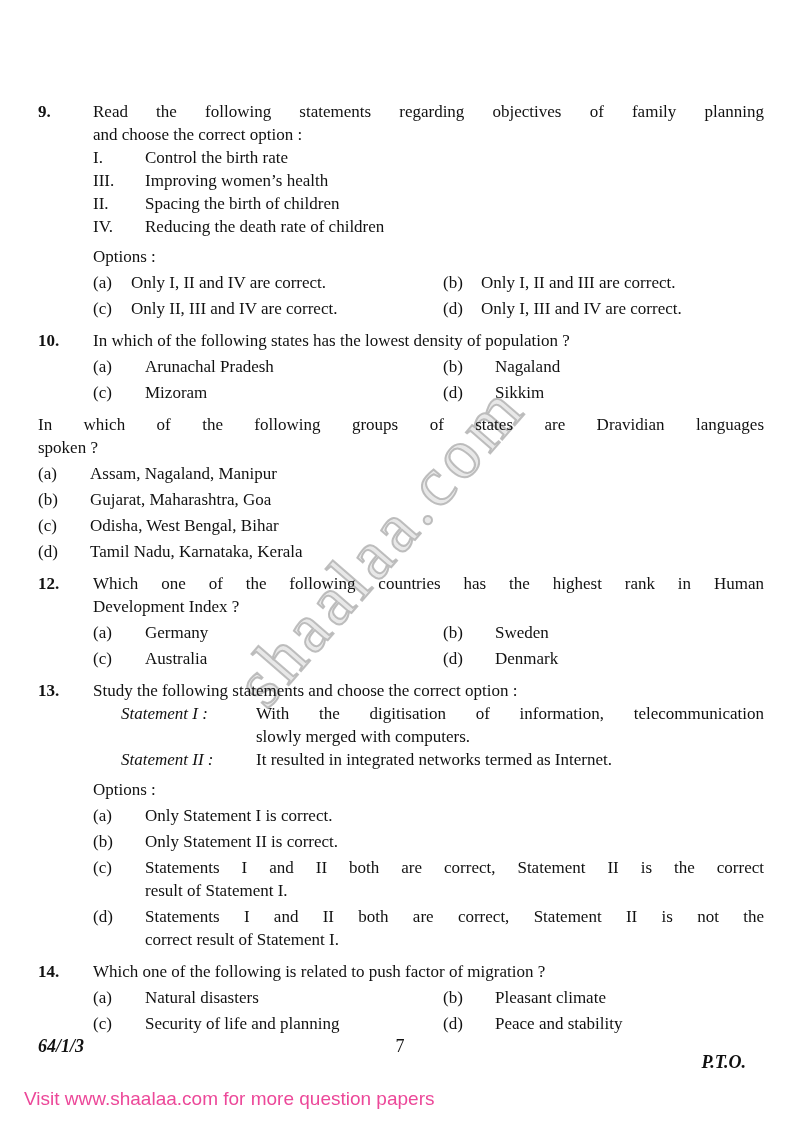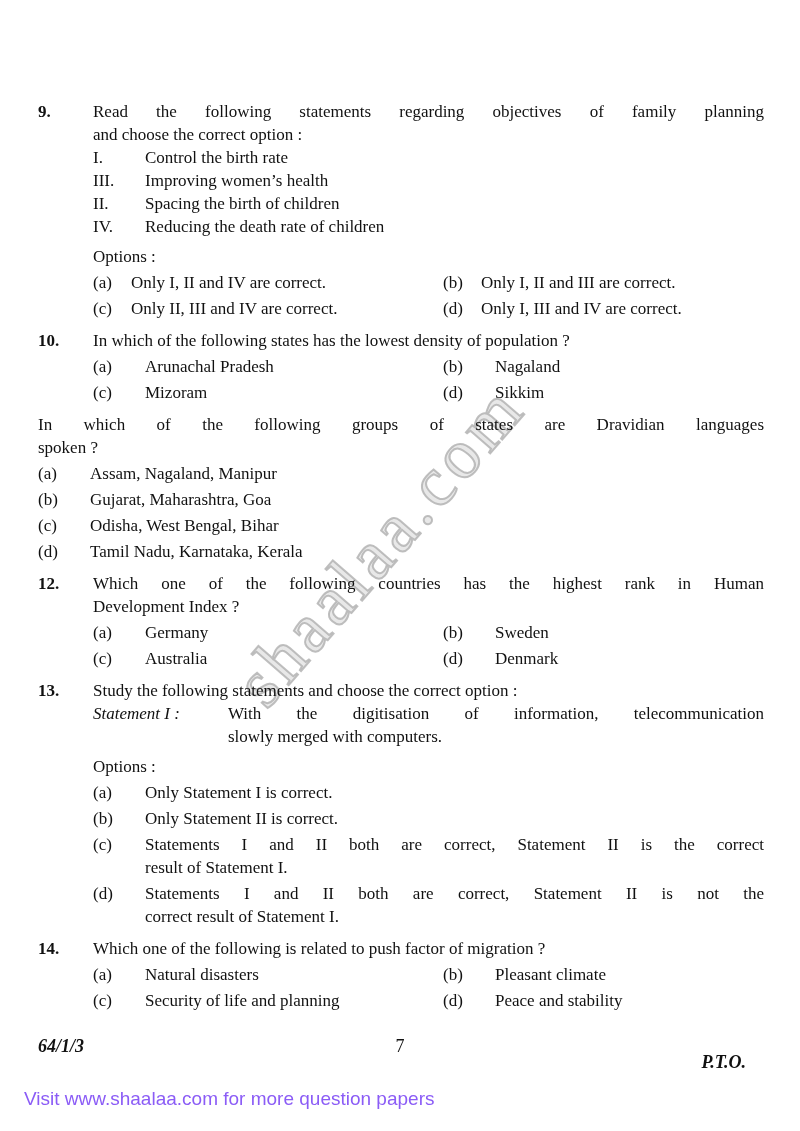--- a/index.html
+++ b/index.html
@@ -27,21 +27,21 @@
   .q-num   { width:55px; flex:none; font-weight:bold; }
   .q-body  { flex:1; min-width:0; }
 
   .jline { text-align:justify; text-align-last:justify; }
 
   .stmt-row { display:flex; }
   .stmt-label { width:52px; flex:none; }
   .stmt-text { flex:1; min-width:0; }
 
   .sp-row { display:flex; }
-  .sp-label { width:135px; flex:none; font-style:italic; }
+  .sp-label { width:135px; flex:none; font-style:italic;margin-left:28px; }
   .sp-text { flex:1; min-width:0; }
 
   .opt-heading { margin-top:7px; }
 
   .opt-grid { display:grid; grid-template-columns:350px 1fr; }
   .opt-row { display:flex; margin-top:3px; }
   .opt-label { flex:none; }
   .opt-label.wide { width:52px; }
   .opt-label.compact { width:38px; }
   .opt-text { flex:1; min-width:0; }
@@ -50,21 +50,21 @@
     position:absolute; left:38px; right:38px; top:1036px; height:22px;
     font-size:18px; z-index:1;
   }
   .footer .f-left  { position:absolute; left:0; font-weight:bold; font-style:italic; }
   .footer .f-page  { position:absolute; left:50%; transform:translateX(-50%); }
   .footer .f-right { position:absolute; right:16px; font-weight:bold; font-style:italic;margin-top:16px; }
 
   .bottom-note {
     position:absolute; left:24px; top:1088px; z-index:1;
     font-family:"Liberation Sans","DejaVu Sans",sans-serif;
-    font-size:19px; color:#8b5cf6;
+    font-size:19px; color:#ec4899;
   }
 </style>
 </head>
 <body>
 
 <div class="page">
 
   <div class="watermark">shaalaa.com</div>
 
   <div class="content" id="questions">
@@ -235,20 +235,26 @@
           <div class="q-text">
             <div>Study the following statements and choose the correct option :</div>
           </div>
           <div class="sp-row">
             <span class="sp-label">Statement I :</span>
             <div class="sp-text">
               <div class="jline">With the digitisation of information, telecommunication</div>
               <div>slowly merged with computers.</div>
             </div>
           </div>
+          <div class="sp-row">
+            <span class="sp-label">Statement II :</span>
+            <div class="sp-text">
+              <div>It resulted in integrated networks termed as Internet.</div>
+            </div>
+          </div>
           <div class="opt-heading">Options :</div>
           <div class="opt-row">
             <span class="opt-label wide">(a)</span>
             <div class="opt-text">
               <div>Only Statement I is correct.</div>
             </div>
           </div>
           <div class="opt-row">
             <span class="opt-label wide">(b)</span>
             <div class="opt-text">

